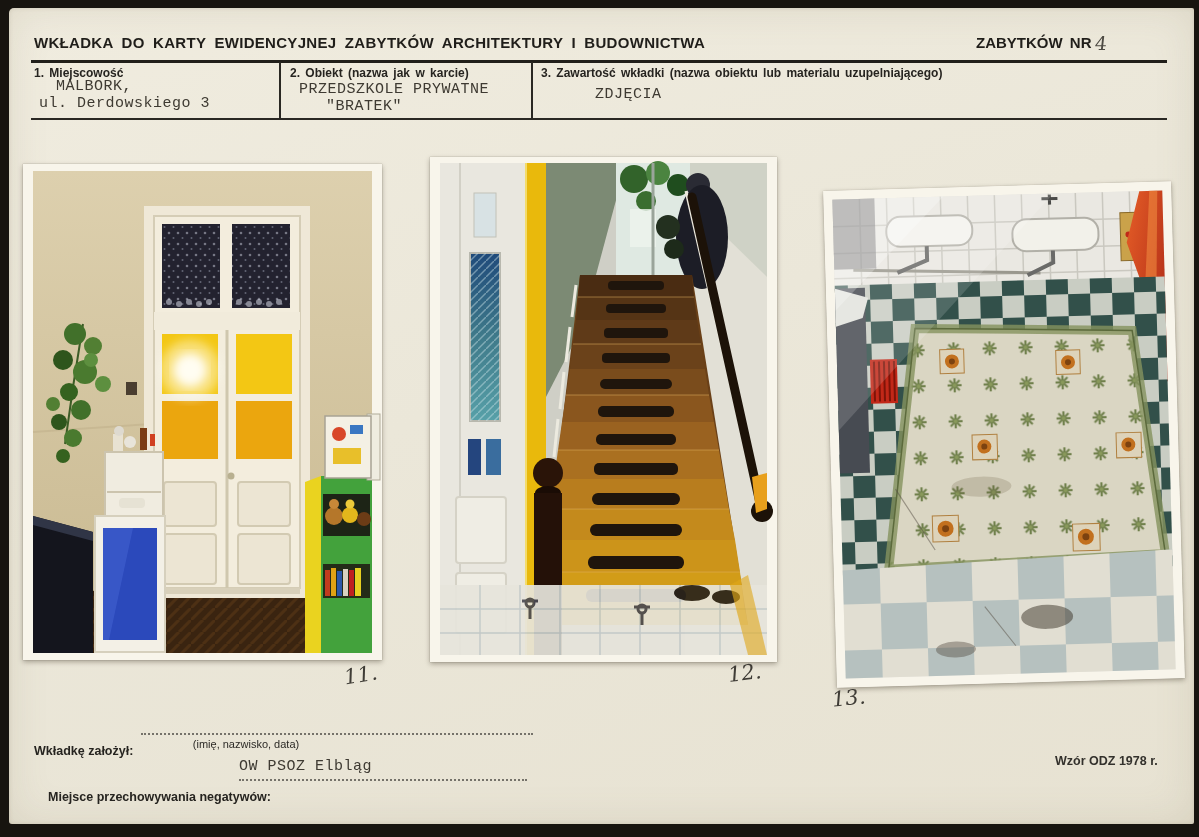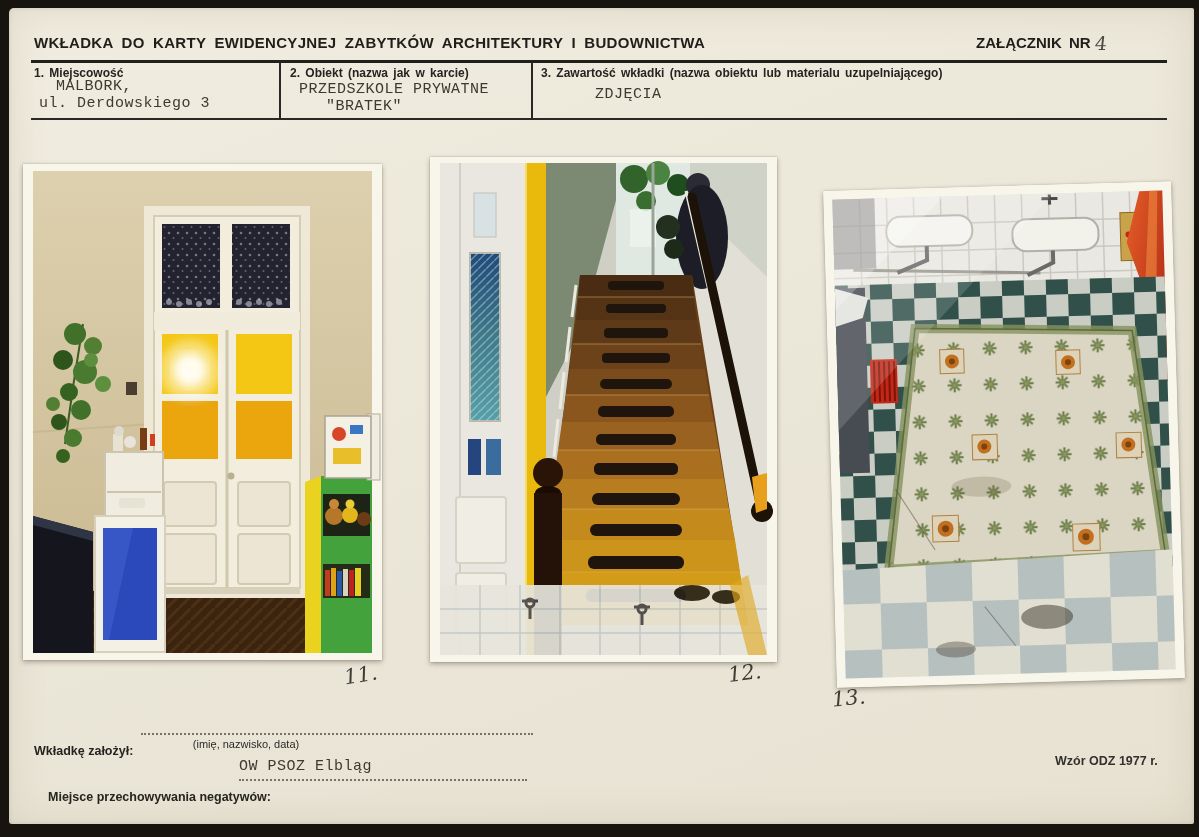--- a/index.html
+++ b/index.html
@@ -39,21 +39,21 @@
   .hint{font-size:11px;font-weight:400;color:#2c2a26;text-align:center;}
   .form-note{font-size:12.5px;font-weight:700;color:#33312c;white-space:nowrap;}
 </style>
 </head>
 <body>
 
 <div id="stage">
   <div id="paper">
 
     <div class="abs doc-title">WKŁADKA DO KARTY EWIDENCYJNEJ ZABYTKÓW ARCHITEKTURY I BUDOWNICTWA</div>
-    <div class="abs attach-label">ZAŁĄCZNIK NR</div>
+    <div class="abs attach-label">ZABYTKÓW NR</div>
     <div class="abs attach-num">4</div>
     <div class="abs rule-thick"></div>
 
     <div class="abs fields-bottom"></div>
     <div class="abs vline v1"></div>
     <div class="abs vline v2"></div>
 
     <div class="abs field-label" style="left:25px;top:58px;">1. Miejscowość</div>
     <div class="abs typed" style="left:47px;top:70px;">MALBORK,</div>
     <div class="abs typed" style="left:30px;top:87px;">ul. Derdowskiego 3</div>
@@ -460,15 +460,15 @@
     <div class="abs hand" style="left:823px;top:678px;transform:rotate(-6deg);">13.</div>
 
     <div class="abs f-label" style="left:25px;top:712px;">Wkładkę założył:</div>
     <div class="abs dotline" style="left:132px;top:724px;width:392px;"></div>
     <div class="abs hint" style="left:132px;top:730px;width:210px;">(imię, nazwisko, data)</div>
 
     <div class="abs f-label" style="left:39px;top:758px;">Miejsce przechowywania negatywów:</div>
     <div class="abs typed" style="left:230px;top:750px;">OW PSOZ Elbląg</div>
     <div class="abs dotline" style="left:230px;top:770px;width:288px;"></div>
 
-    <div class="abs form-note" style="left:1046px;top:746px;">Wzór ODZ 1977 r.</div>
+    <div class="abs form-note" style="left:1046px;top:746px;">Wzór ODZ 1978 r.</div>
   </div>
 </div>
 
 </body></html>

